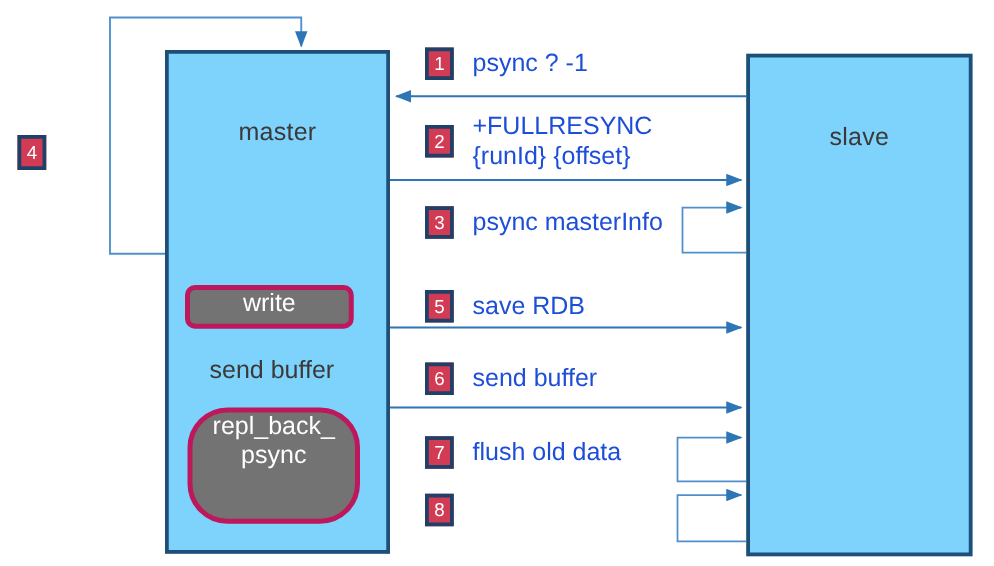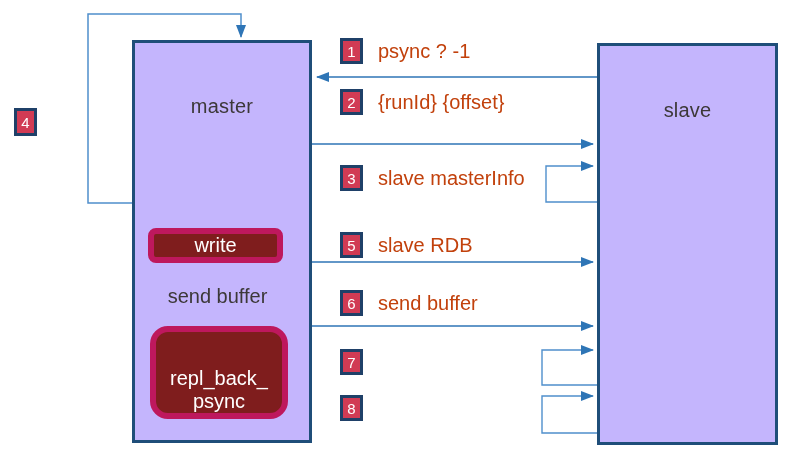--- a/index.html
+++ b/index.html
@@ -6,41 +6,41 @@
   .canvas{
     position:relative;
     width:795px;height:453px;
     background:#ffffff;
     font-family:"Liberation Sans", sans-serif;
     overflow:hidden;
   }
   .connectors{position:absolute;left:0;top:0;width:795px;height:453px;}
   .node{
     position:absolute;
-    background:#c4b5fd;
+    background:#7dd3fc;
     border:3px solid #1f4e79;
     box-sizing:border-box;
     color:#3c3838;
   }
   .node-label{
     display:block;
     text-align:center;
     font-size:20px;
     color:#3c3838;
     letter-spacing:0.2px;
   }
   .green-box{
     position:absolute;
-    background:#7f1d1d;
-    border:6px solid #be185d;
+    background:#737373;
+    border:4px solid #be185d;
     box-sizing:border-box;
     color:#ffffff;
     display:flex;
     align-items:center;
-    justify-content:flex-end;
+    justify-content:flex-start;
     flex-direction:column;
     font-size:20px;
     text-align:center;
     line-height:23px;
   }
   .inner-label{
     position:absolute;
     font-size:20px;
     color:#3c3838;
     text-align:center;
@@ -60,21 +60,21 @@
     color:#ffffff;
     font-size:15px;
     display:flex;
     align-items:center;
     justify-content:center;
     flex:0 0 auto;
   }
   .msg-label{
     margin-left:15px;
     font-size:20px;
-    color:#c2410c;
+    color:#1d4ed8;
     line-height:24px;
   }
   .msg-label .line{display:block;}
 </style>
 </head>
 <body>
 
 <div class="canvas">
 
   <svg class="connectors" width="795" height="453" viewBox="0 0 795 453">
@@ -110,57 +110,59 @@
   <div class="node" style="left:597px;top:43px;width:181px;height:402px;">
     <span class="node-label" style="margin-top:53px;">slave</span>
   </div>
 
   <div class="green-box" style="left:148px;top:228px;width:135px;height:35px;border-radius:8px;">
     <span>write</span>
   </div>
 
   <div class="inner-label" style="left:150px;top:285px;width:135px;">send buffer</div>
 
-  <div class="green-box" style="left:150px;top:326px;width:138px;height:93px;border-radius:18px;">
+  <div class="green-box" style="left:150px;top:326px;width:138px;height:93px;border-radius:32px;">
     <span>repl_back_</span>
     <span>psync</span>
   </div>
 
   <div class="msg-row" style="left:14px;top:108px;">
     <div class="badge" style="height:28px;">4</div>
   </div>
 
   <div class="msg-row" style="left:340px;top:38px;">
     <div class="badge">1</div>
     <div class="msg-label">psync ? -1</div>
   </div>
 
   <div class="msg-row" style="left:340px;top:89px;">
     <div class="badge">2</div>
     <div class="msg-label">
+      <span class="line">+FULLRESYNC</span>
       <span class="line">{runId} {offset}</span>
     </div>
   </div>
 
   <div class="msg-row" style="left:340px;top:165px;">
     <div class="badge">3</div>
-    <div class="msg-label">slave masterInfo</div>
+    <div class="msg-label">psync masterInfo</div>
   </div>
 
   <div class="msg-row" style="left:340px;top:232px;">
     <div class="badge">5</div>
-    <div class="msg-label">slave RDB</div>
+    <div class="msg-label">save RDB</div>
   </div>
 
   <div class="msg-row" style="left:340px;top:290px;">
     <div class="badge">6</div>
     <div class="msg-label">send buffer</div>
   </div>
 
   <div class="msg-row" style="left:340px;top:349px;">
     <div class="badge">7</div>
+    <div class="msg-label">flush old data</div>
   </div>
 
   <div class="msg-row" style="left:340px;top:395px;">
     <div class="badge">8</div>
   </div>
 
 </div>
 
 </body></html>

